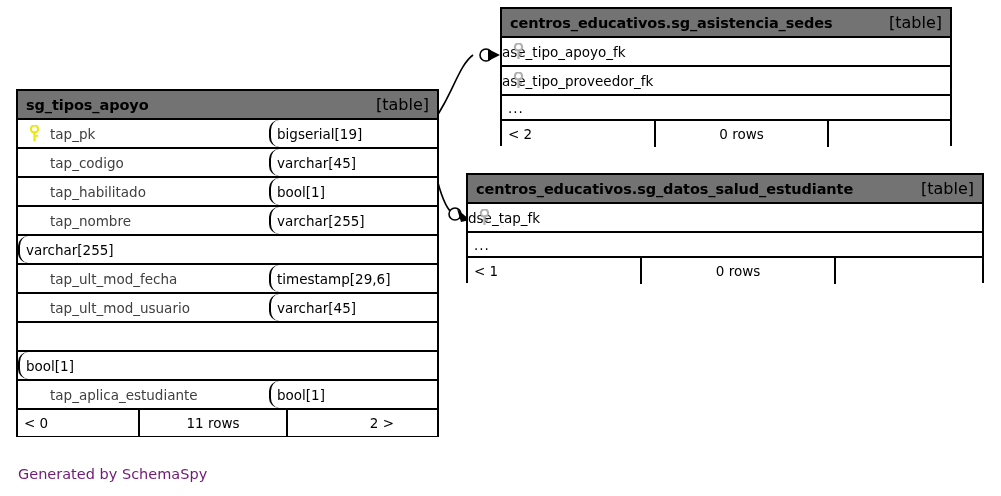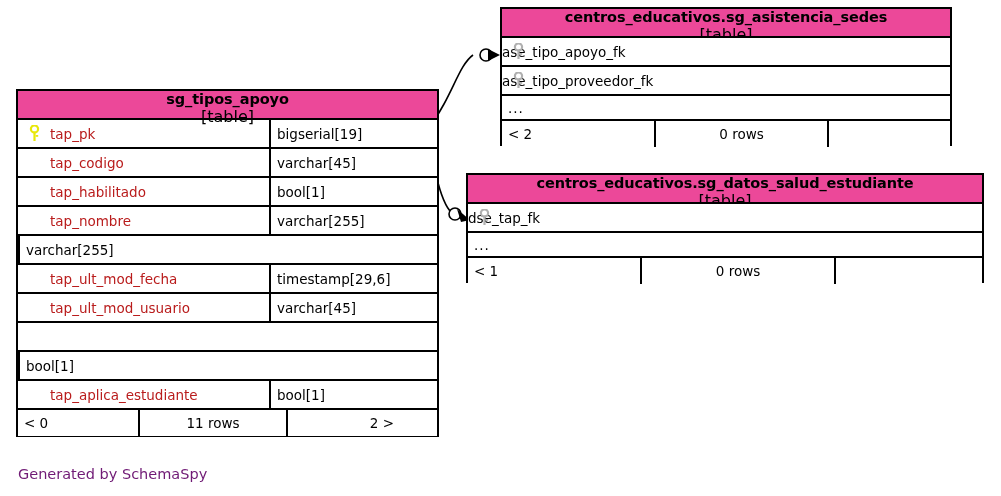--- a/index.html
+++ b/index.html
@@ -25,30 +25,29 @@
   
   .table-box {
     position: absolute;
     background: #ffffff;
     box-sizing: border-box;
     border: 2px solid #000000;
     z-index: 5;
   }
 
   .tbl-header {
-    background: #ec4899;
+    background: #737373;
     border-bottom: 2px solid #000000;
     box-sizing: border-box;
     display: flex;
     align-items: center;
     justify-content: space-between;
     padding: 0 8px;
     height: 29px;
     white-space: nowrap;
-    flex-direction: column;
   }
   .tbl-title {
     font-weight: bold;
     font-size: 14.5px;
     color: #000000;
     letter-spacing: -0.1px;
   }
   .tbl-kind {
     font-size: 16px;
     color: #000000;
@@ -64,34 +63,35 @@
   }
 
   .col-name {
     flex: 0 0 auto;
     display: flex;
     align-items: center;
     box-sizing: border-box;
     height: 100%;
     padding-left: 6px;
     font-size: 13.5px;
-    color: #b91c1c;
+    color: #404040;
     white-space: nowrap;
   }
   .col-type {
     flex: 1 1 auto;
     display: flex;
     align-items: center;
     box-sizing: border-box;
     height: 100%;
     border-left: 2px solid #000000;
     padding-left: 6px;
     font-size: 13.5px;
     color: #000000;
     white-space: nowrap;
+    border-radius: 10px;
   }
 
   .key-slot {
     width: 20px;
     min-width: 20px;
     display: flex;
     align-items: center;
     justify-content: center;
   }
   .col-label { padding-left: 6px; }

